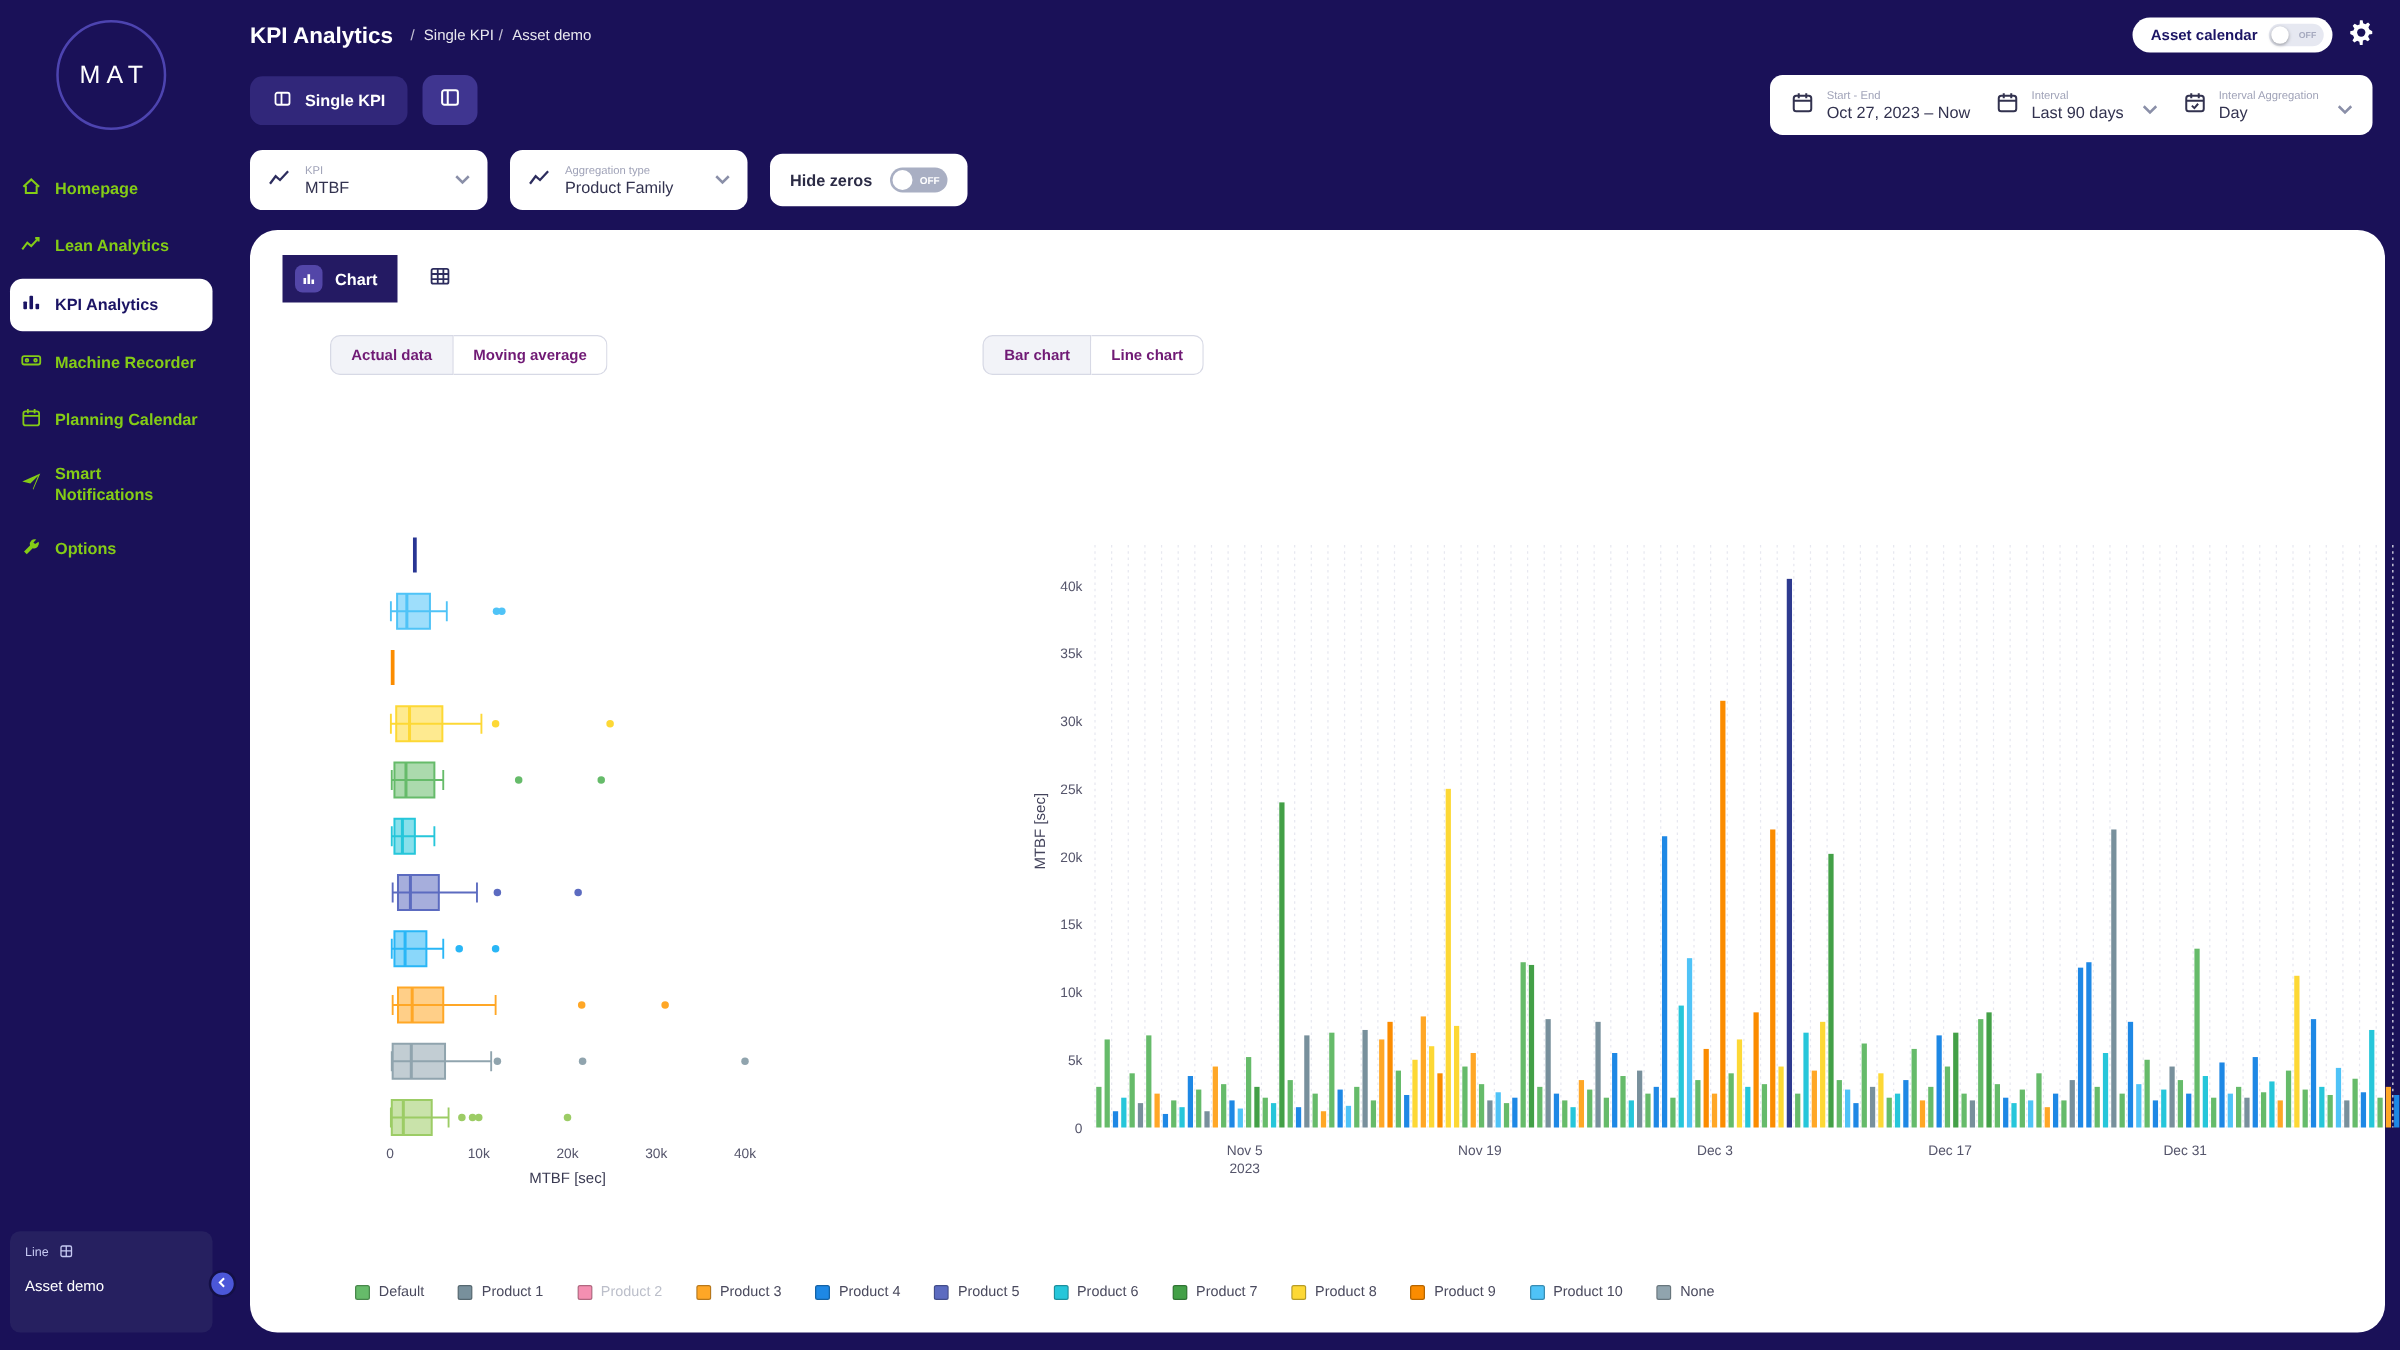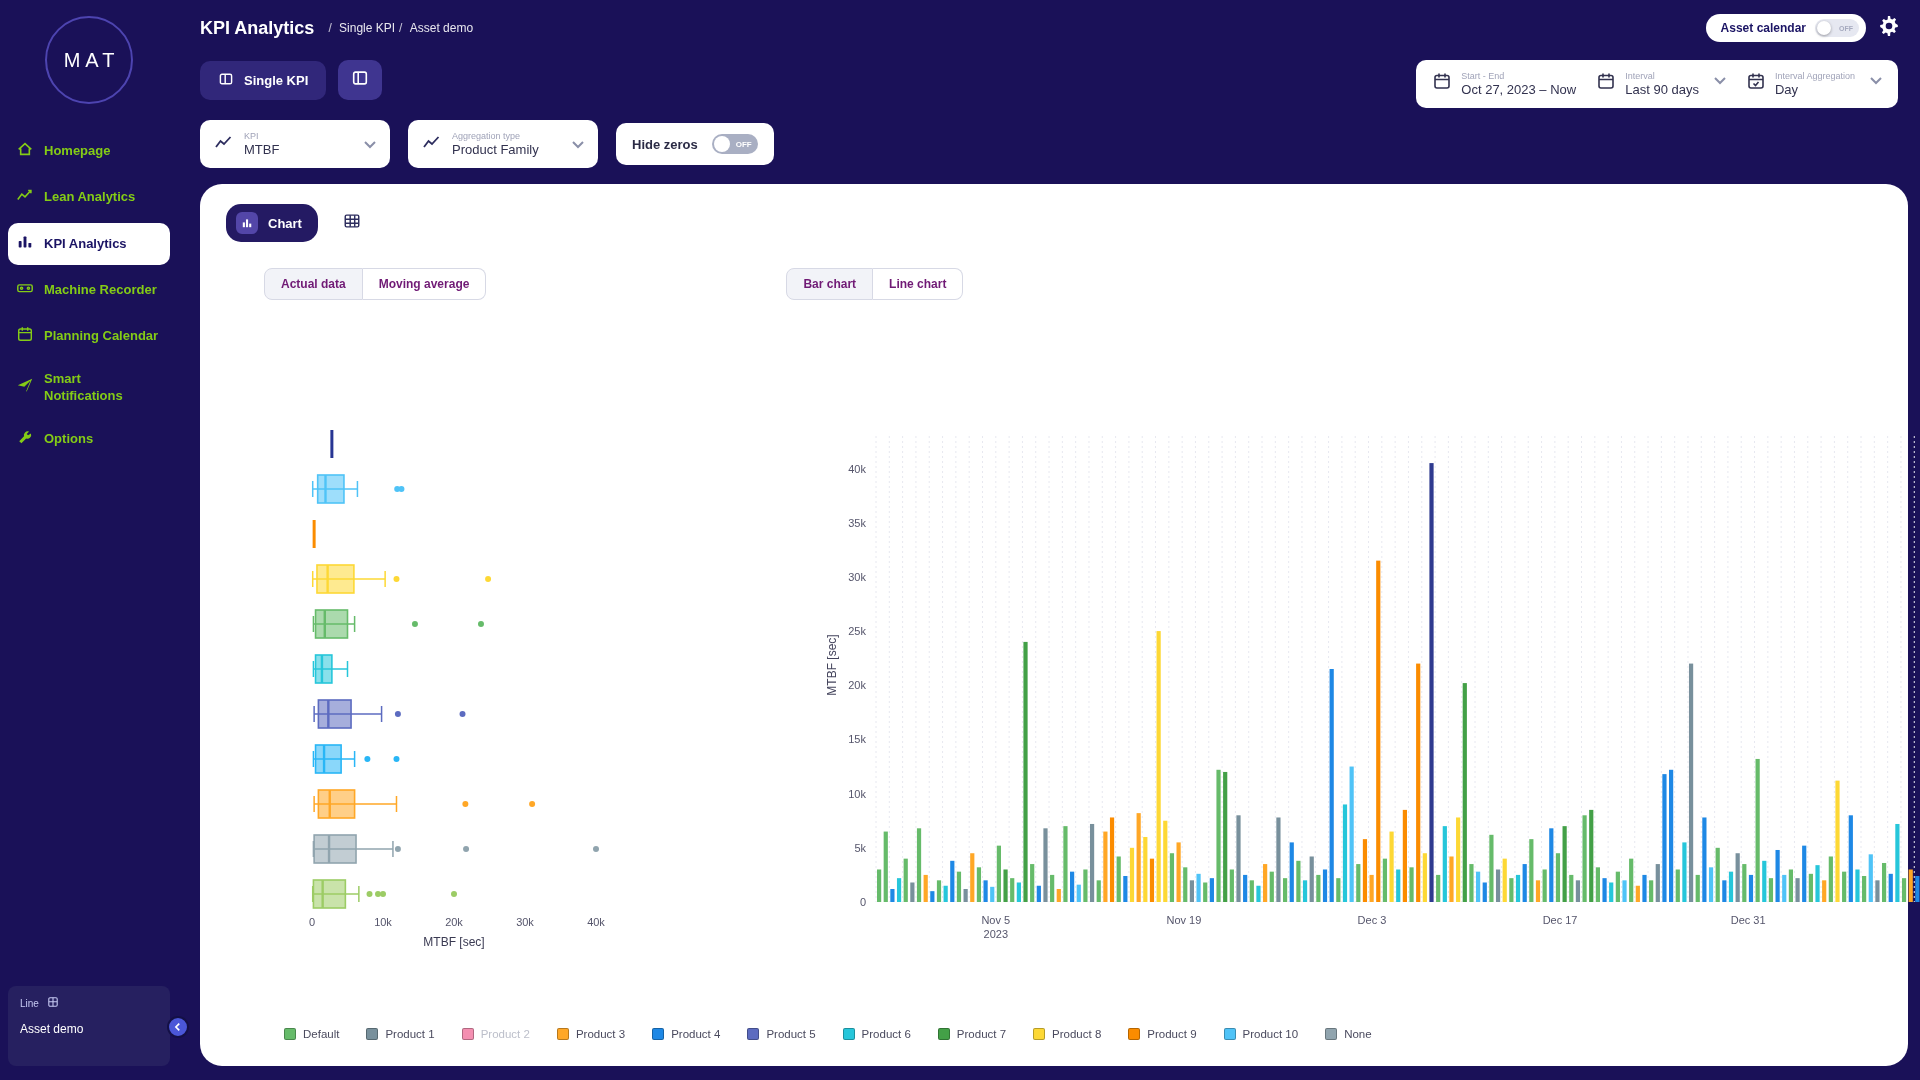--- a/index.html
+++ b/index.html
@@ -32,39 +32,39 @@
   .asset-cal-label { color:#1b1464; font-size:12px; font-weight:700; }
   .mini-toggle { width:44px; height:18px; border-radius:9px; background:#e6e8f1; position:relative; display:flex; align-items:center; }
   .mini-toggle .knob { width:14px; height:14px; border-radius:50%; background:#fff; box-shadow:0 1px 3px rgba(0,0,0,.35); position:absolute; left:2px; }
   .mini-toggle .off { position:absolute; right:6px; font-size:7px; font-weight:700; color:#a6aabf; }
 
   .controls-row1 { display:flex; align-items:flex-start; justify-content:space-between; margin:12px 22px 0 22px; }
   .row1-left { display:flex; align-items:center; gap:12px; }
   .tab-pill { background:#31277a; border-radius:10px; padding:10px 18px; display:flex; align-items:center; gap:10px; color:#fff; font-size:13px; font-weight:700; cursor:pointer; }
   .icon-btn-dark { background:#3f3590; border-radius:10px; width:44px; height:40px; display:flex; align-items:center; justify-content:center; cursor:pointer; }
   .datebar { background:#fff; border-radius:10px; height:48px; display:flex; align-items:center; padding:0 16px; gap:20px; }
-  .date-seg { display:flex; align-items:flex-start; gap:9px; cursor:pointer; }
+  .date-seg { display:flex; align-items:flex-end; gap:9px; cursor:pointer; }
   .seg-texts { display:flex; flex-direction:column; gap:1px; }
   .seg-label { font-size:9px; color:#a0a3b8; }
   .seg-value { font-size:13px; color:#32324f; }
   .chev { margin-left:6px; }
 
   .controls-row2 { display:flex; align-items:center; gap:18px; margin:12px 22px 16px 22px; }
   .select-control { background:#fff; border-radius:10px; height:48px; display:flex; align-items:center; gap:10px; padding:0 14px; cursor:pointer; min-width:190px; }
   .select-control .seg-texts { flex:1; }
   .hide-zeros-pill { background:#fff; border-radius:10px; height:42px; display:flex; align-items:center; gap:14px; padding:4px 16px;justify-content:flex-end; }
   .hz-label { font-size:13px; font-weight:600; color:#2b2b45; }
   .big-toggle { width:46px; height:20px; border-radius:10px; background:#a9afc3; position:relative; cursor:pointer; }
   .big-toggle .knob { width:16px; height:16px; border-radius:50%; background:#fff; position:absolute; left:2px; top:2px; }
   .big-toggle .off { position:absolute; right:6px; top:6px; font-size:8px; font-weight:700; color:#fff; }
 
   
   .card { flex:1; margin:0 12px 14px 22px; background:#fff; border-radius:22px; padding:20px 26px 14px 26px; display:flex; flex-direction:column; min-height:0; }
   .card-tabs { display:flex; align-items:center; gap:16px; }
-  .chart-tab { background:#241a63; border-radius:15px; padding:8px 16px 8px 10px; display:flex; align-items:center; gap:10px; cursor:pointer; }
+  .chart-tab { background:#241a63; border-radius:0; padding:8px 16px 8px 10px; display:flex; align-items:center; gap:10px; cursor:pointer; }
   .chart-tab-icon { width:22px; height:22px; background:#5346a8; border-radius:6px; display:flex; align-items:center; justify-content:center; }
   .chart-tab-label { color:#fff; font-size:13px; font-weight:700; }
   .table-icon-btn { width:36px; height:34px; display:flex; align-items:center; justify-content:center; border-radius:8px; cursor:pointer; }
 
   .toggles-row { display:flex; align-items:center; margin-top:26px; }
   .seg-group { display:flex; }
   .seg-group button { background:#fff; border:1px solid #d7d9e5; padding:8px 16px; font-size:12px; font-weight:600; color:#701a75; font-family:inherit; cursor:pointer; }
   .seg-group button:first-child { border-radius:8px 0 0 8px; }
   .seg-group button:last-child { border-radius:0 8px 8px 0; border-left:none; }
   .seg-group button.active { background:#f2f3f8; }

